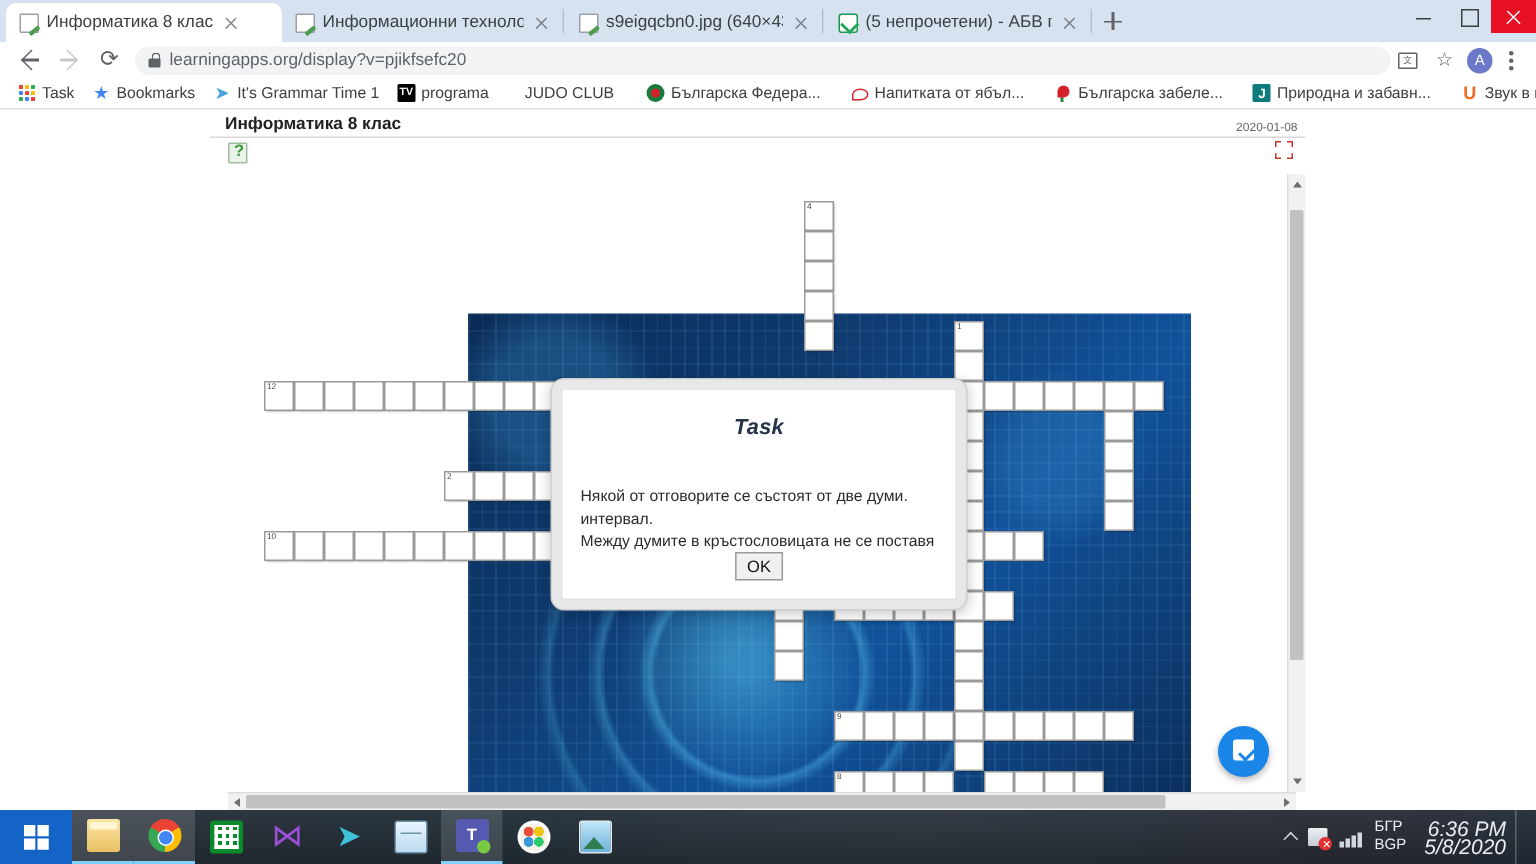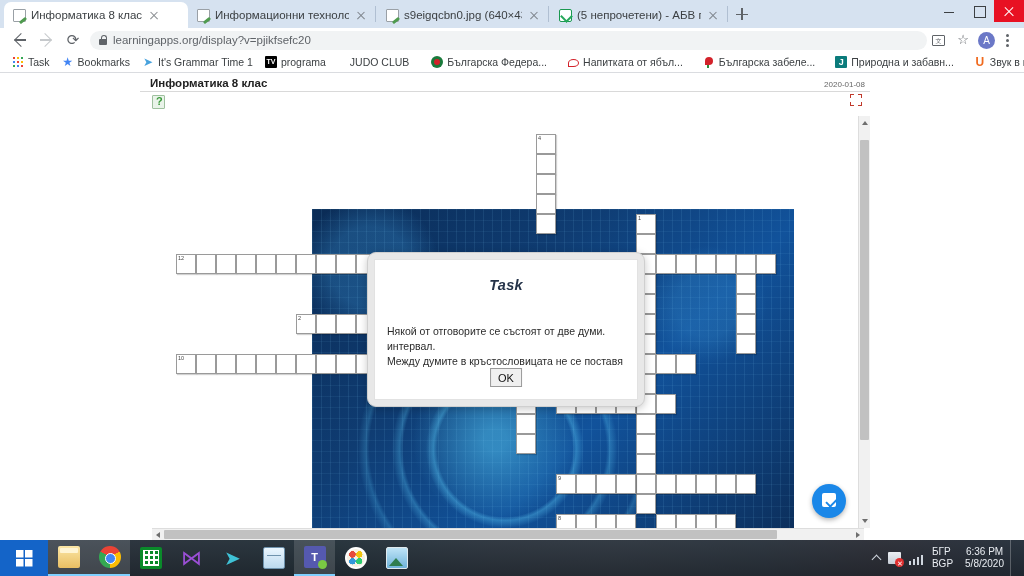--- a/index.html
+++ b/index.html
@@ -310,21 +310,21 @@
   .tray-up::after { content:""; position:absolute; left:5px; top:16px; width:6px; height:6px; border-left:1.3px solid #cfd6de; border-top:1.3px solid #cfd6de; transform:rotate(45deg); }
   .tray-ic { width:20px; height:36px; position:relative; }
   .flagic { position:absolute; left:2px; top:12px; width:13px; height:12px; background:linear-gradient(180deg,#eceff3,#c7ced7); border-radius:1px; }
   .flagic::after { content:""; position:absolute; right:-3px; bottom:-3px; width:9px; height:9px; background:#e03030; border-radius:50%; }
   .flagic::before { content:"✕"; position:absolute; right:-2px; bottom:-4px; font-size:7px; color:#fff; z-index:2; line-height:9px; }
   .bars { position:absolute; left:3px; bottom:11px; display:flex; align-items:flex-end; gap:1.5px; }
   .bars i { width:2.5px; background:#cfd6de; }
   .bars i:nth-child(1){ height:4px; } .bars i:nth-child(2){ height:6px; }
   .bars i:nth-child(3){ height:8px; } .bars i:nth-child(4){ height:10px; }
   .lang { color:#e9edf2; font-size:10px; line-height:12px; padding:0 6px; text-align:left; }
-  .clock { color:#e9edf2; font-size:10px; line-height:12px; padding:0 6px; text-align:center; }
+  .clock { color:#e9edf2; font-size:14px; line-height:12px; padding:0 6px; text-align:right;font-style:italic; }
   .showdesk { width:6px; height:36px; border-left:1px solid rgba(255,255,255,.25); }
 
   
   .desktop-strip {
     position:absolute; left:0; top:540px; width:1024px; height:36px; z-index:-1;
     background:linear-gradient(90deg,#8a9499 0%,#6f8a82 18%,#3f8f86 32%,#b7c4c8 48%,#cfd6d2 60%,#9fb0b4 74%,#b26a5c 86%,#5b7f9e 100%);
   }
 </style>
 </head>
 <body>

